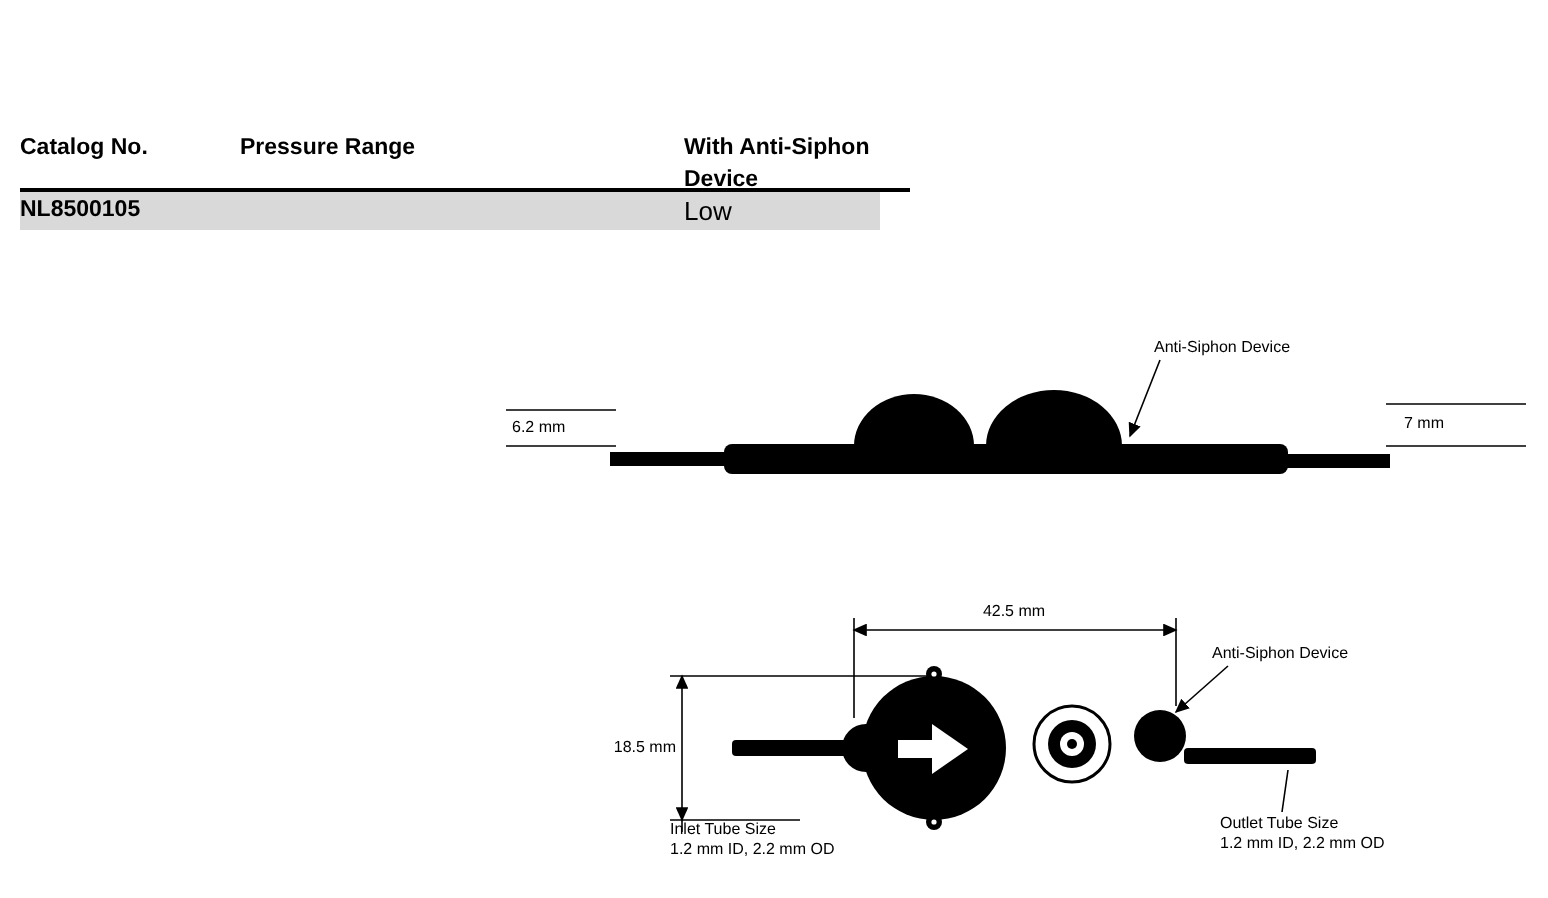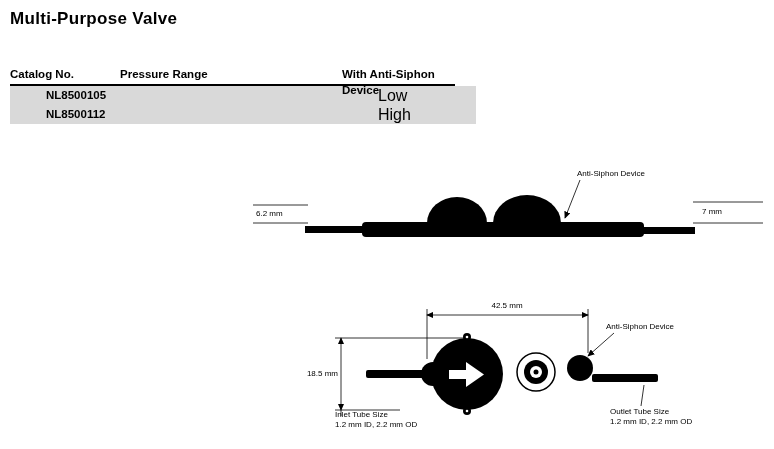--- a/index.html
+++ b/index.html
@@ -9,57 +9,51 @@
   }
   .title {
     position:absolute; left:10px; top:9px;
     font-size:17px; font-weight:bold; letter-spacing:.3px;
   }
   .valve-table { position:absolute; left:10px; top:66px; }
   .t-head {
     display:grid; grid-template-columns:110px 222px 113px;
     width:445px; height:16px; line-height:16px;
     font-size:11.5px; font-weight:bold;
-    border-bottom:2px solid #000; padding-bottom:2px;
+    border-bottom:2px solid #000; padding-bottom:12px;
   }
   .t-row {
     display:grid; grid-template-columns:110px 222px 98px;
-    width:430px; height:19px; line-height:19px; font-size:11.5px;padding-left:36px;
+    width:430px; height:19px; line-height:19px; font-size:11.5px;
   }
   .t-row .cat { font-weight:bold; }
-  .t-row .pres { font-size:16px; }
+  .t-row .pres { font-size:13px; }
   .t-row.alt { background:var(--row_alt, #d9d9d9); }
   .diagram { position:absolute; }
   .side-view { left:250px; top:160px; }
   .top-view { left:300px; top:293px; }
   svg text { font-family:"Liberation Sans", sans-serif; font-size:8px; fill:#000; }
   svg .dimline { stroke:#000; stroke-width:0.8; fill:none; }
 </style>
 </head>
 <body>
 
 <div class="canvas">
 
-  <div class="title">Multi-Purpose Valve</div>
 
   <div class="valve-table">
     <div class="t-head">
       <div>Catalog No.</div>
       <div>Pressure Range</div>
       <div>With Anti-Siphon Device</div>
     </div>
     <div class="t-row alt">
       <div class="cat">NL8500105</div>
       <div></div>
       <div class="pres">Low</div>
-    </div>
-    <div class="t-row alt">
-      <div class="cat">NL8500112</div>
-      <div></div>
-      <div class="pres">High</div>
     </div>
   </div>
 
   <svg class="diagram side-view" width="524" height="92" viewBox="0 0 524 92">
     <defs>
       <marker id="ah-s" markerWidth="9" markerHeight="8" refX="8" refY="4" orient="auto-start-reverse">
         <path d="M0,0 L9,4 L0,8 Z" fill="#000"></path>
       </marker>
     </defs>
 

